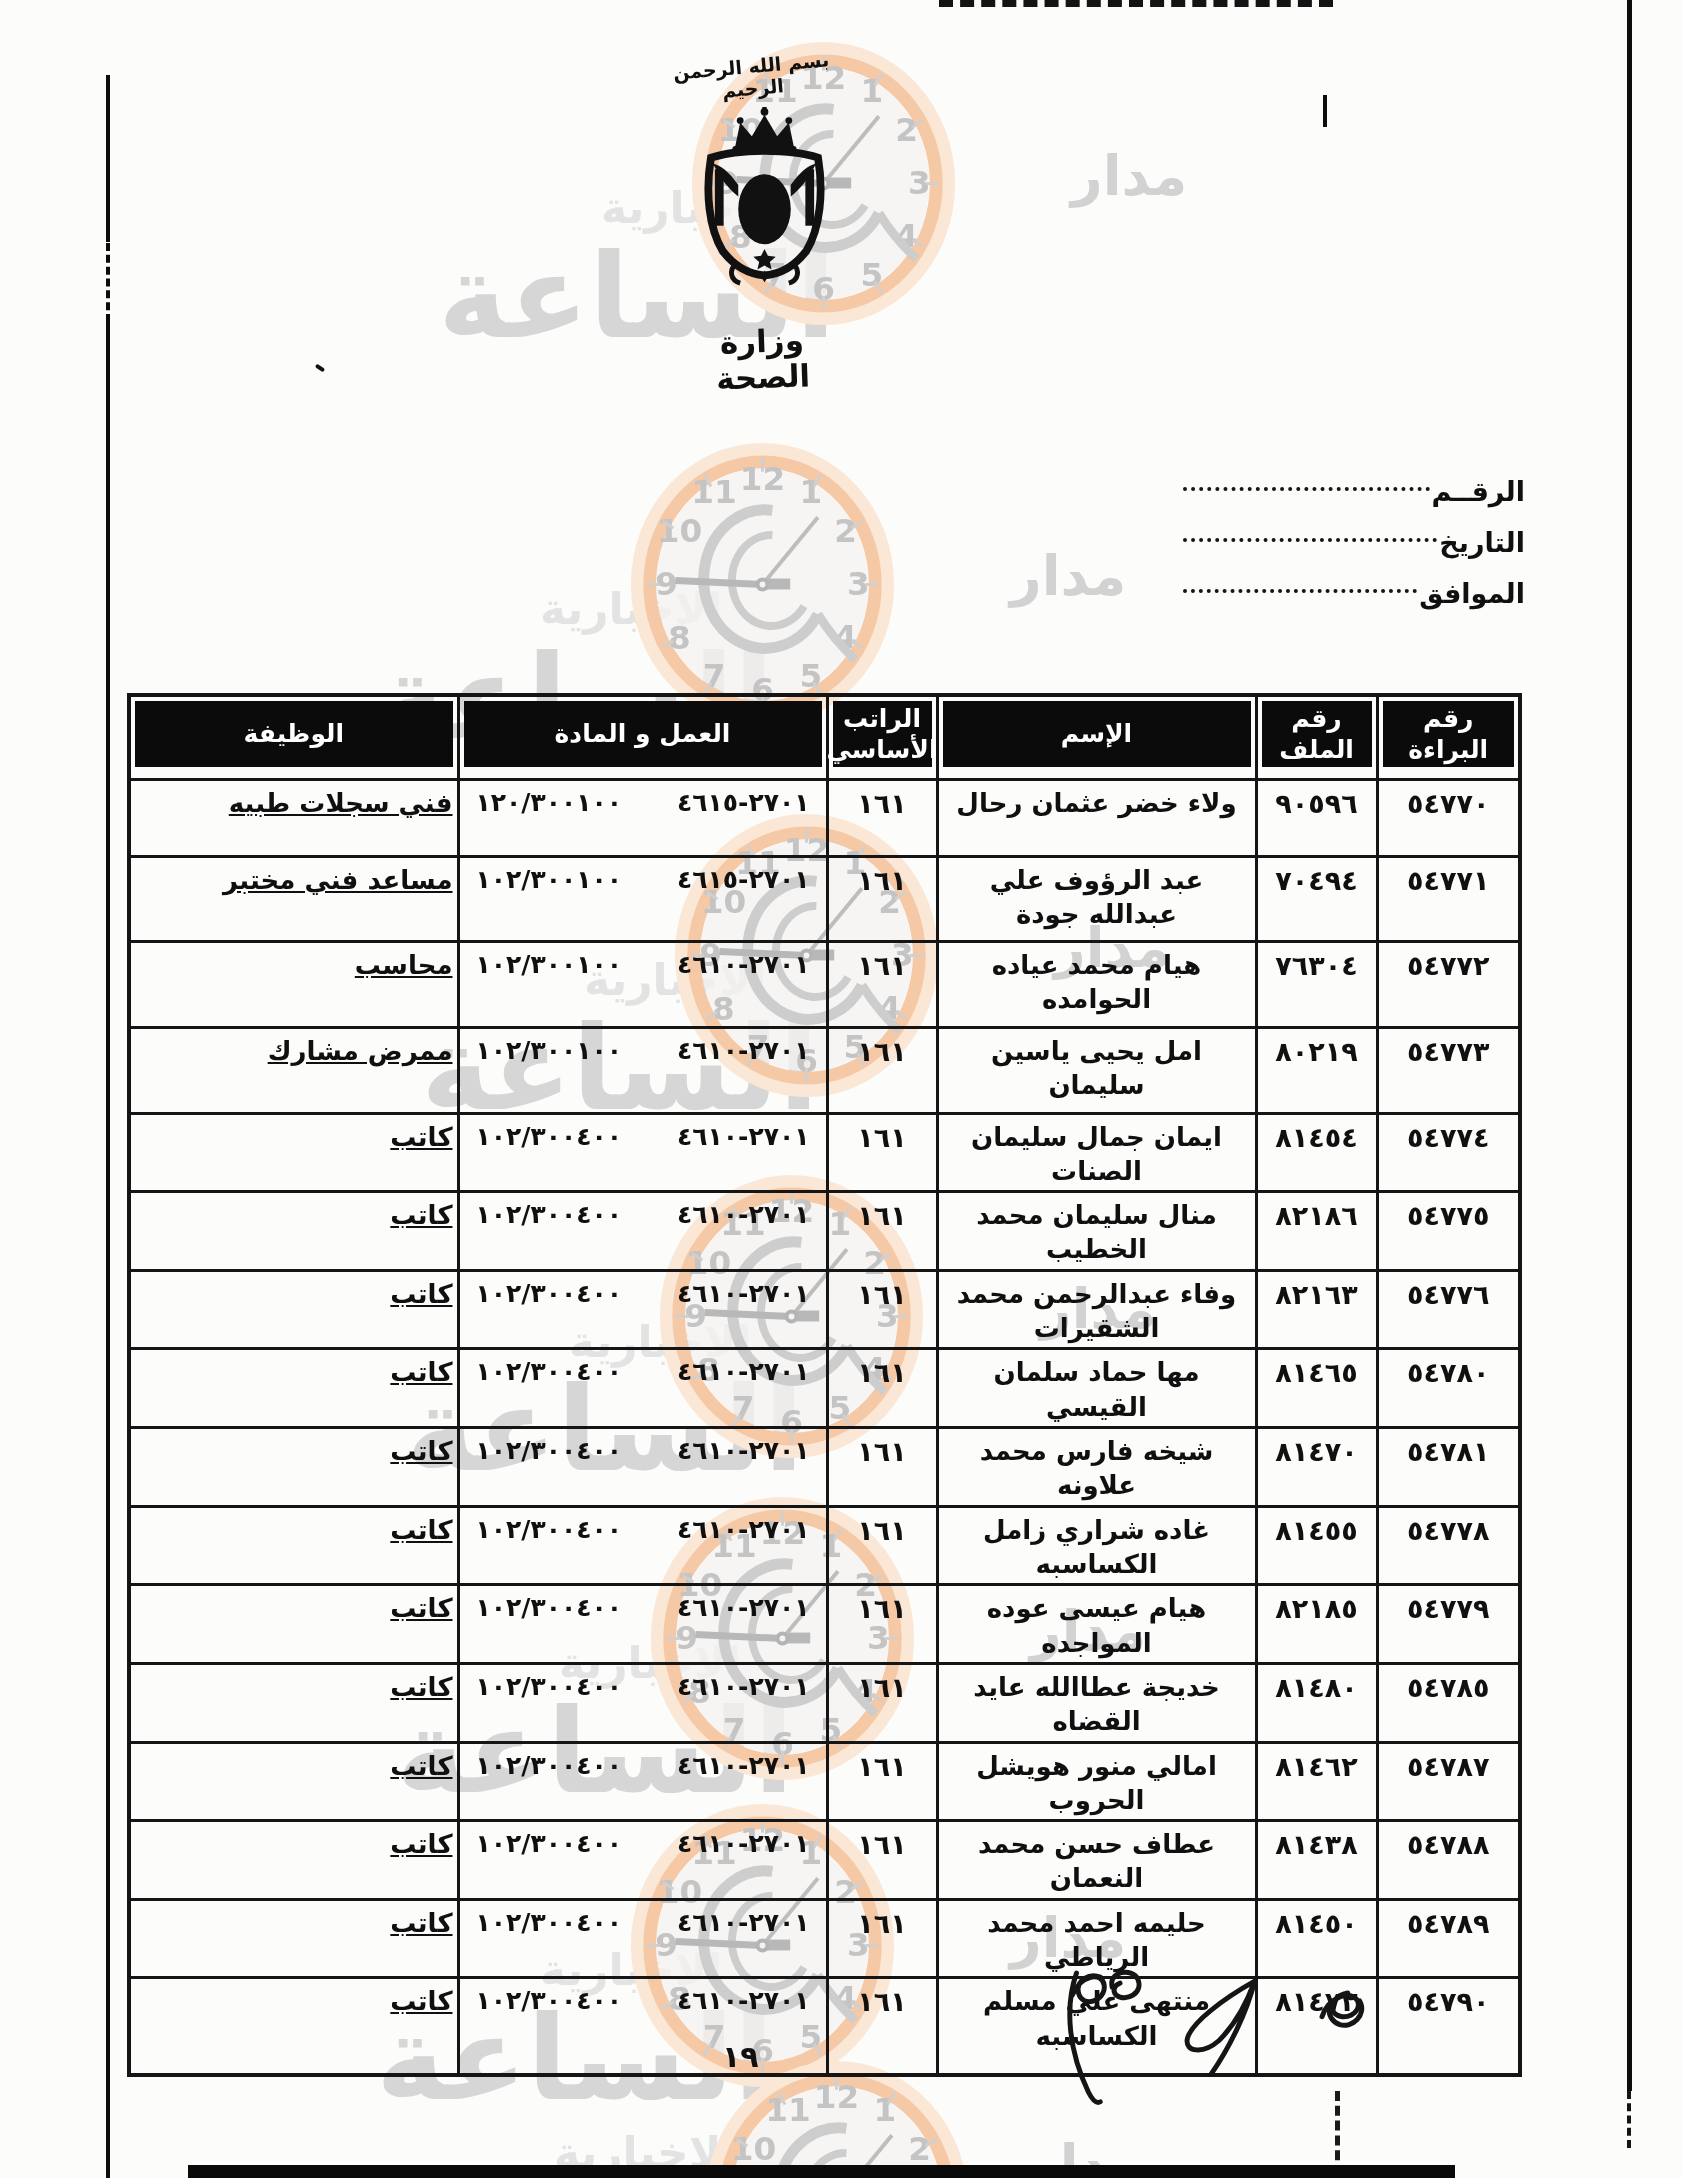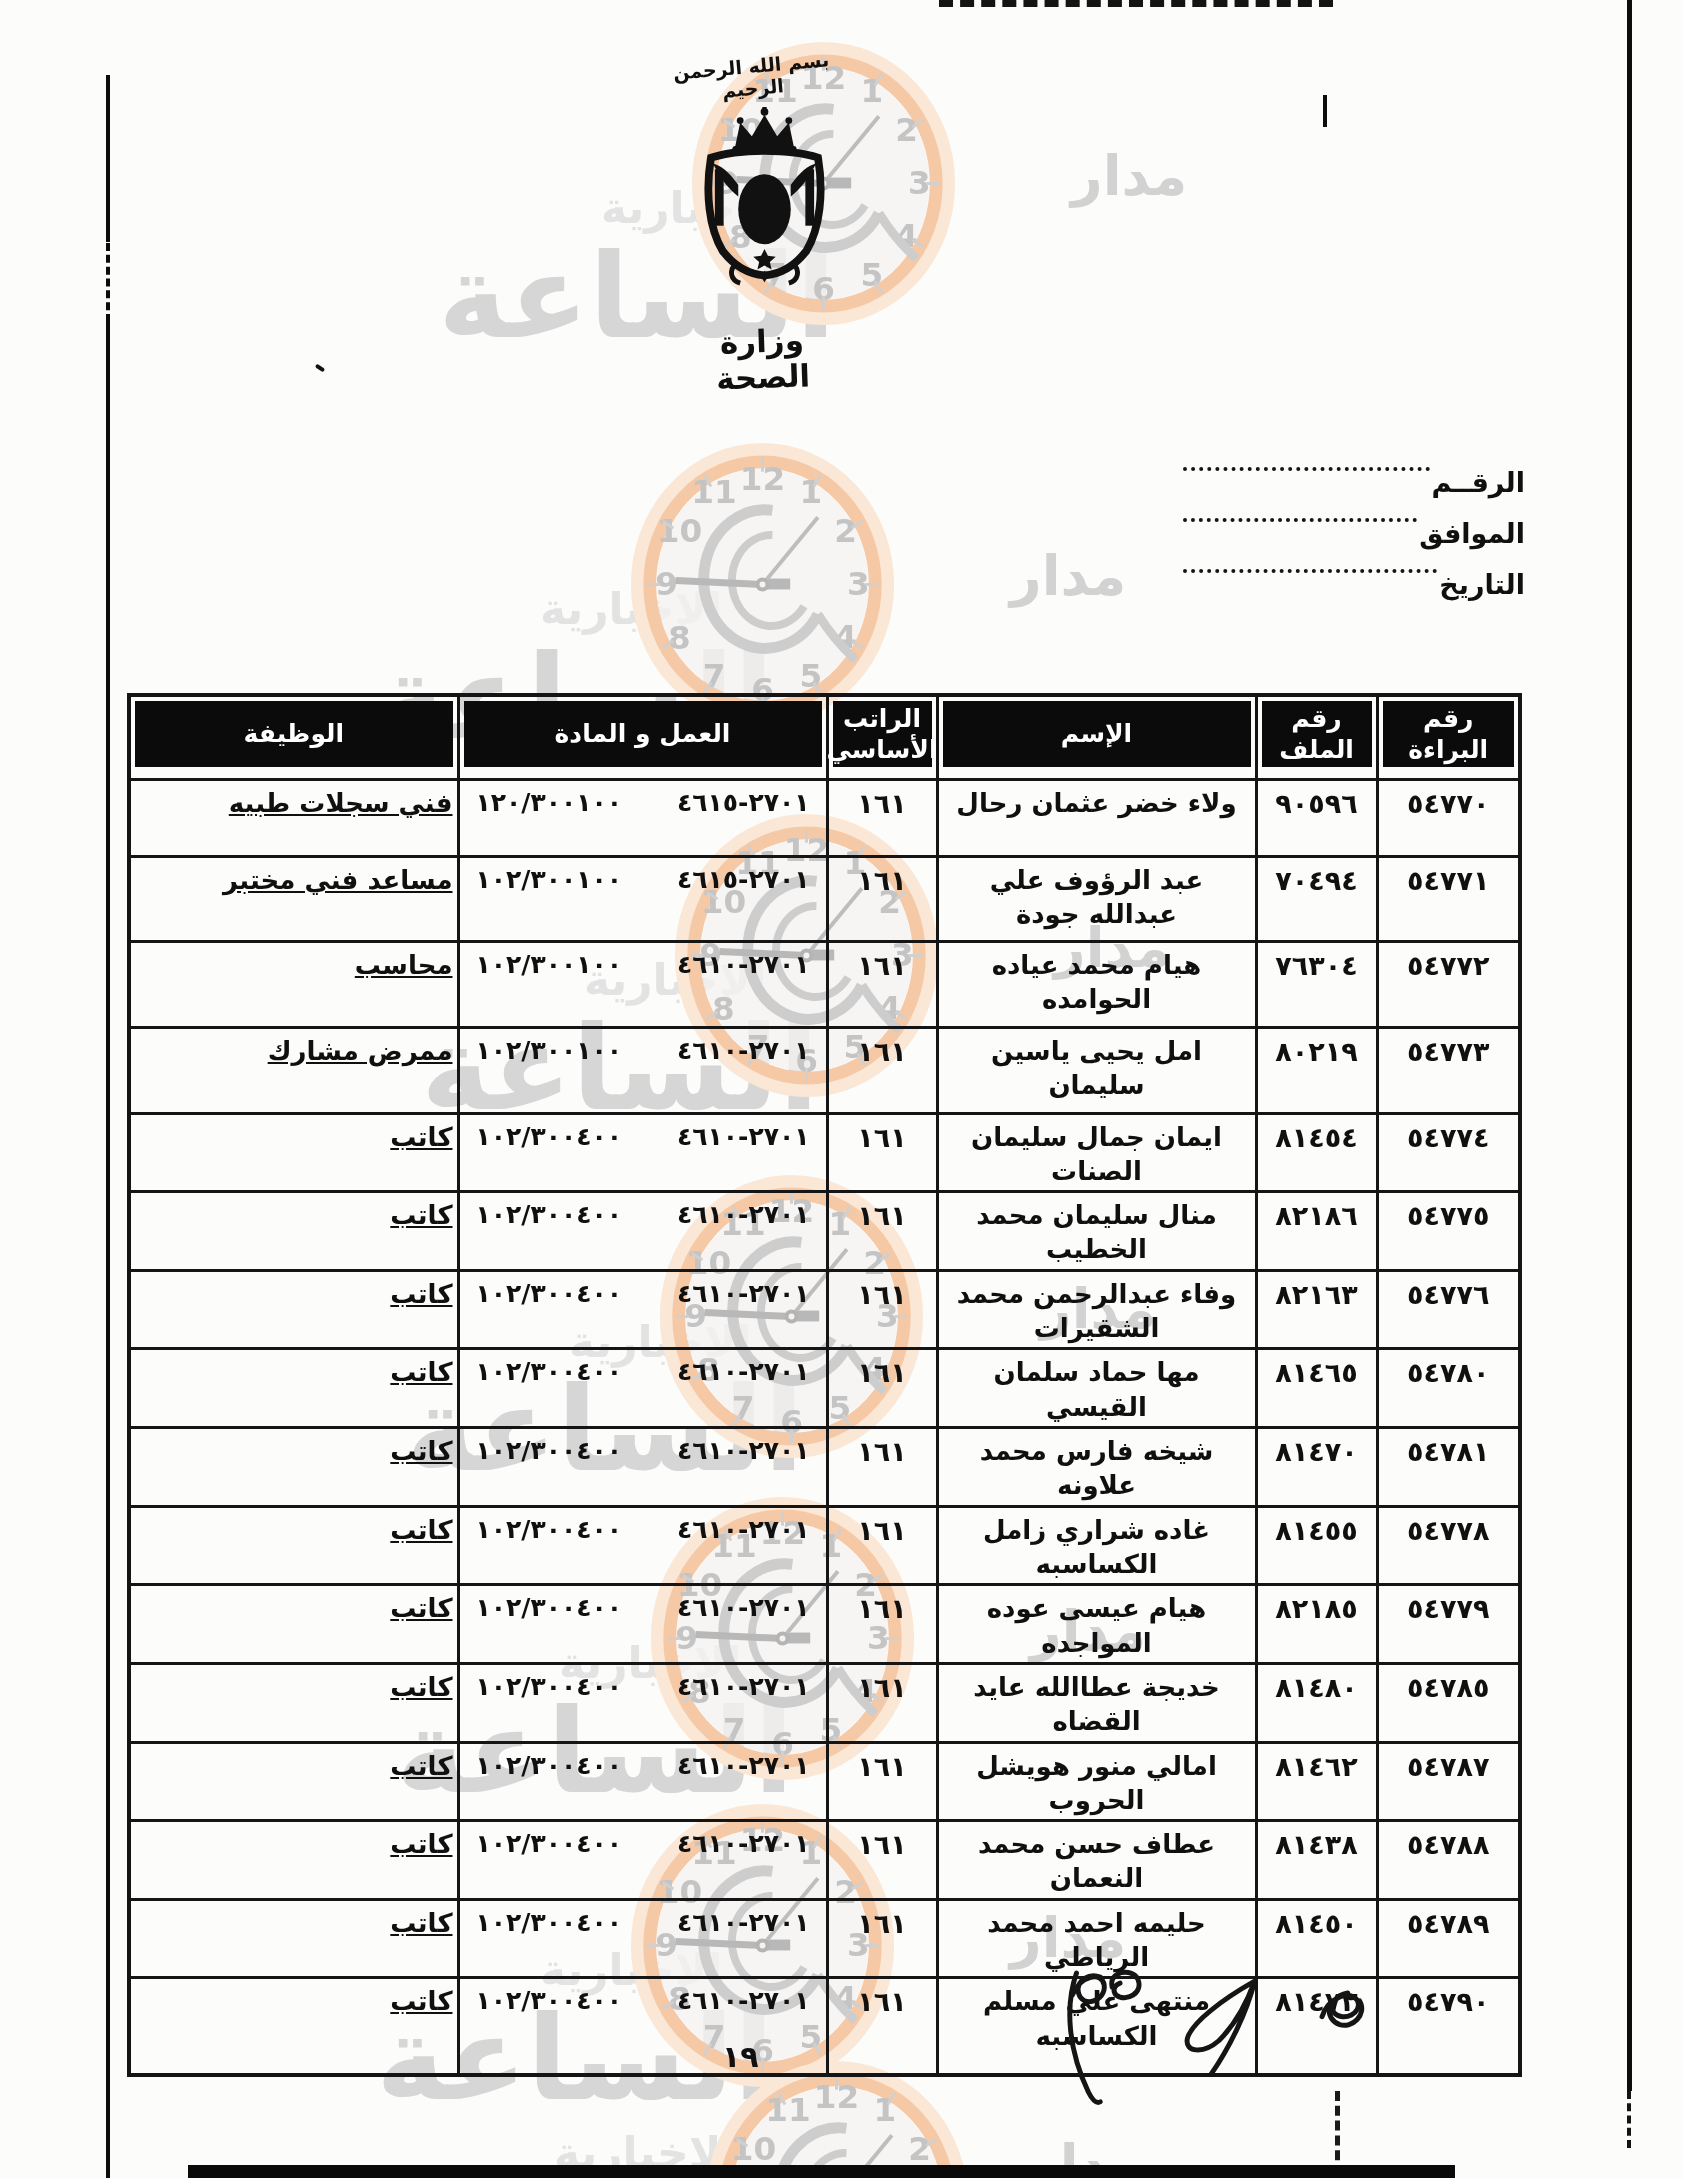--- a/index.html
+++ b/index.html
@@ -14,21 +14,21 @@
   .wm-ikhb{font-size:44px;color:#e3e3e3;}
   .wm-clock{position:absolute;}
   .ink{position:absolute;z-index:2;}
   
   .vline{background:#0d0d0d;}
   
   #bismillah{left:653px;top:55px;width:198px;text-align:center;font-size:19px;font-weight:bold;transform:rotate(-5deg);}
   #ministry{left:671px;top:323px;width:183px;text-align:center;font-size:31px;font-weight:bold;transform:rotate(-2deg);}
   
   #fields{left:1183px;top:467px;width:342px;direction:rtl;}
-  .field-row{display:flex;align-items:flex-start;height:51px;direction:rtl;}
+  .field-row{display:flex;align-items:center;height:51px;direction:rtl;}
   .field-label{font-size:27px;font-weight:bold;white-space:nowrap;line-height:1.2;}
   .field-dots{flex:1;border-bottom:4px dotted #151515;margin-bottom:7px;margin-right:2px;}
   
   #emp-table-wrap{left:127px;top:693px;width:1390px;}
   table{border-collapse:collapse;width:1390px;table-layout:fixed;direction:rtl;}
   table,td,th{border:3px solid #151515;}
   table{border-width:4px;}
   th{padding:0;vertical-align:top;background:transparent;}
   .th-box{background:#0b0b0b;color:#ffffff;margin:4px;min-height:66px;display:flex;
           align-items:center;justify-content:center;font-size:25px;font-weight:bold;
@@ -377,25 +377,25 @@
   </svg>
 
   <div class="ink" id="ministry">وزارة الصحة</div>
 
   <div class="ink" id="fields">
     <div class="field-row">
       <span class="field-label">الرقــم</span>
       <span class="field-dots"></span>
     </div>
     <div class="field-row">
-      <span class="field-label">الموافق</span>
+      <span class="field-label">التاريخ</span>
       <span class="field-dots"></span>
     </div>
     <div class="field-row">
-      <span class="field-label">التاريخ</span>
+      <span class="field-label">الموافق</span>
       <span class="field-dots"></span>
     </div>
   </div>
 
   <div class="ink" id="emp-table-wrap">
     <table>
       <colgroup>
         <col style="width:143px">
           <col style="width:121px">
           <col style="width:319px">

